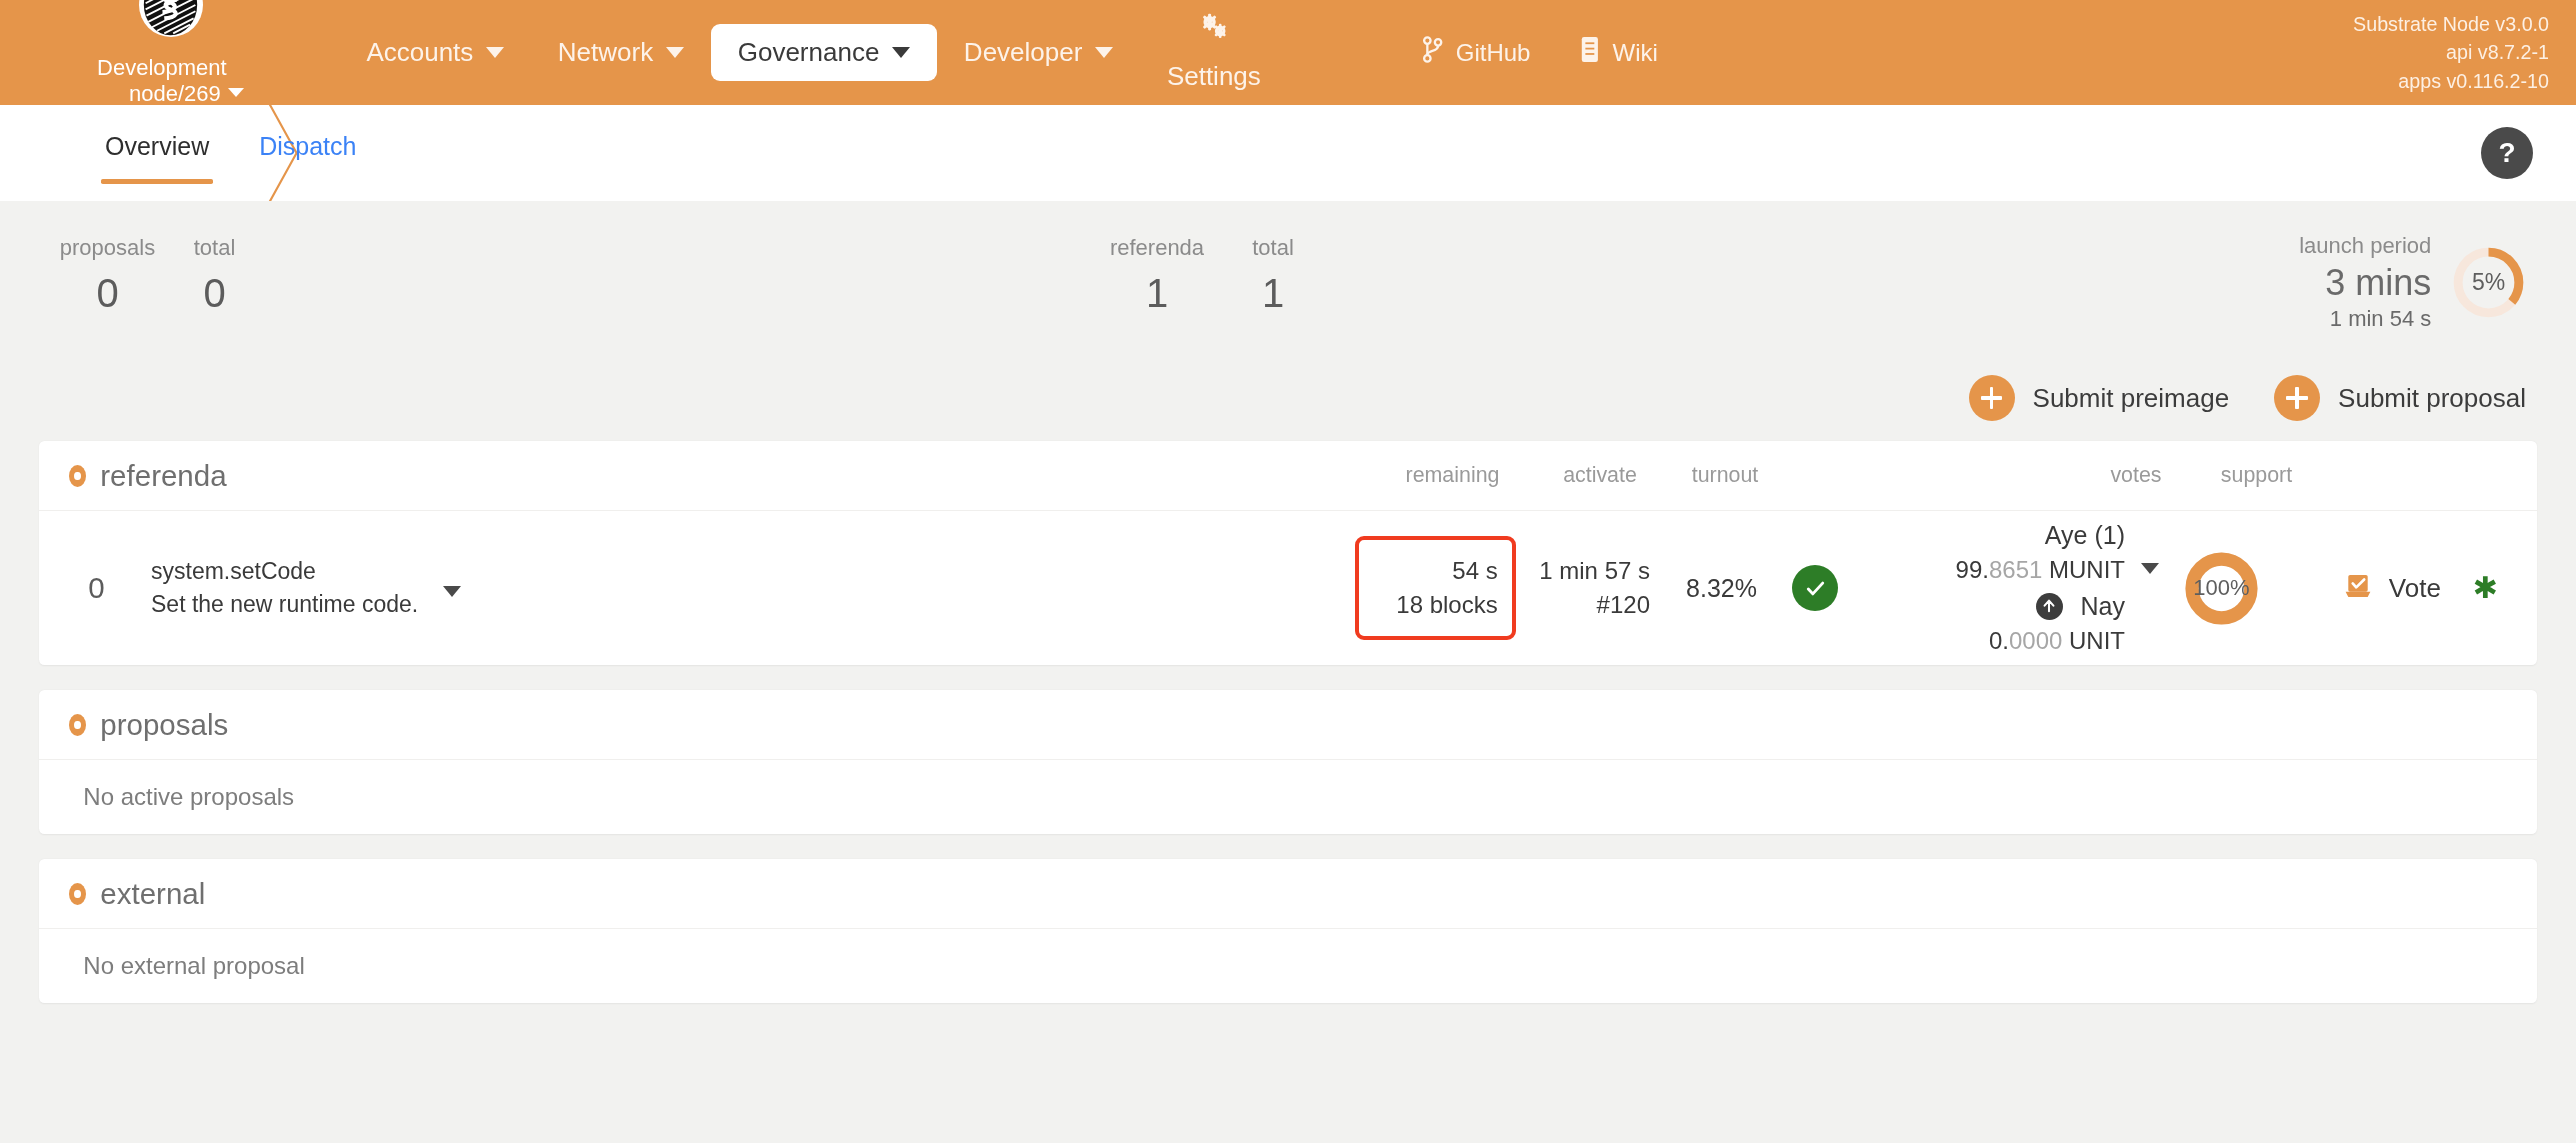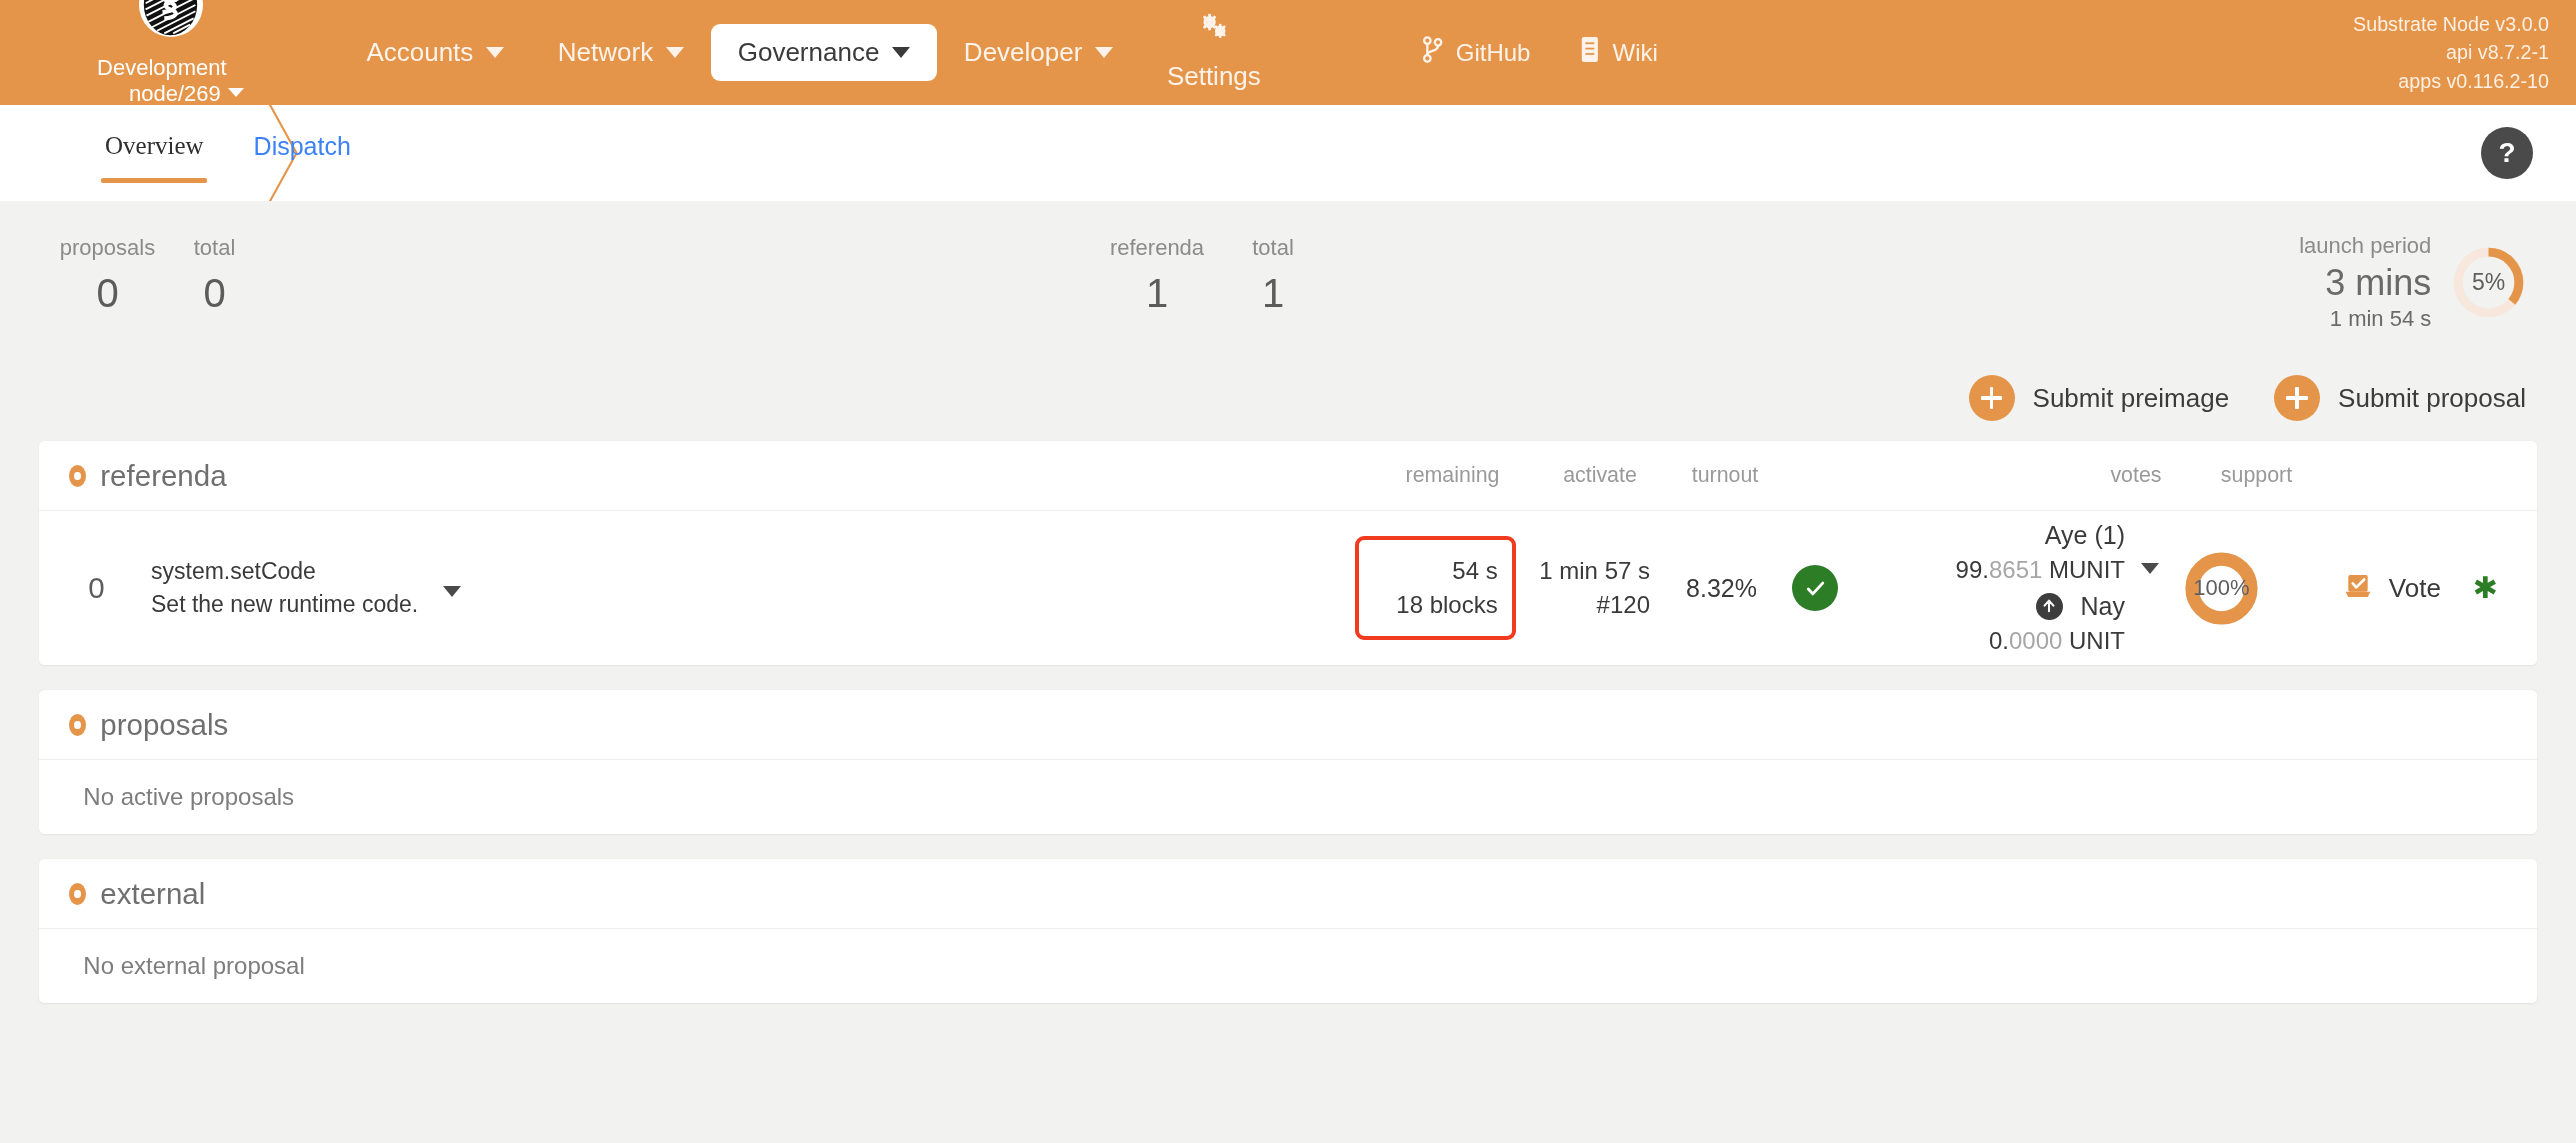--- a/index.html
+++ b/index.html
@@ -73,21 +73,21 @@
     display: flex; align-items: center; gap: 16px;
     padding: 30px 0 0 36px; width: 268px;
   }
   .subbar-title { font-size: 26px; color: #2e2e2e; }
   .chevron-sep { position: absolute; left: 266px; top: 0; height: 96px; width: 54px; }
   .tabs { display: flex; align-items: flex-start; margin-left: 80px; padding-top: 27px; }
   .tab {
     font-size: 25px; color: #3b82f6; padding: 0 25px 23px 25px; cursor: pointer;
     position: relative;
   }
-  .tab.active { color: #2e2e2e; font-family: Liberation Serif, serif; }
+  .tab.active { color: #2e2e2e; }
   .tab.active::after {
     content: ""; position: absolute; left: 21.4px; right: 21.4px; bottom: 0;
     height: 5.4px; background: #e5954a; border-radius: 1.8px;
   }
   .help-btn {
     position: absolute; right: 43px; top: 50%; transform: translateY(-50%);
     width: 52px; height: 52px; border-radius: 50%; background: #4a4a4a;
     color: #fff; font-size: 28px; font-weight: bold;
     display: flex; align-items: center; justify-content: center; cursor: pointer;
   }

